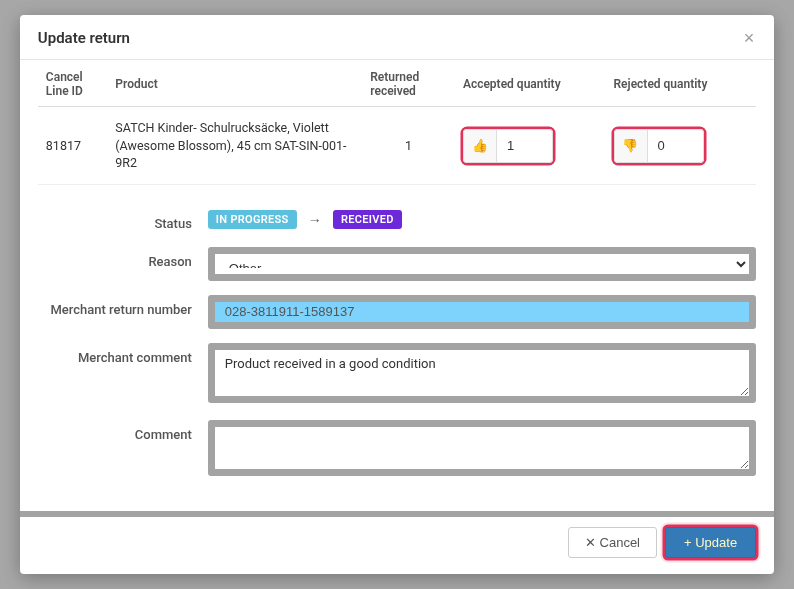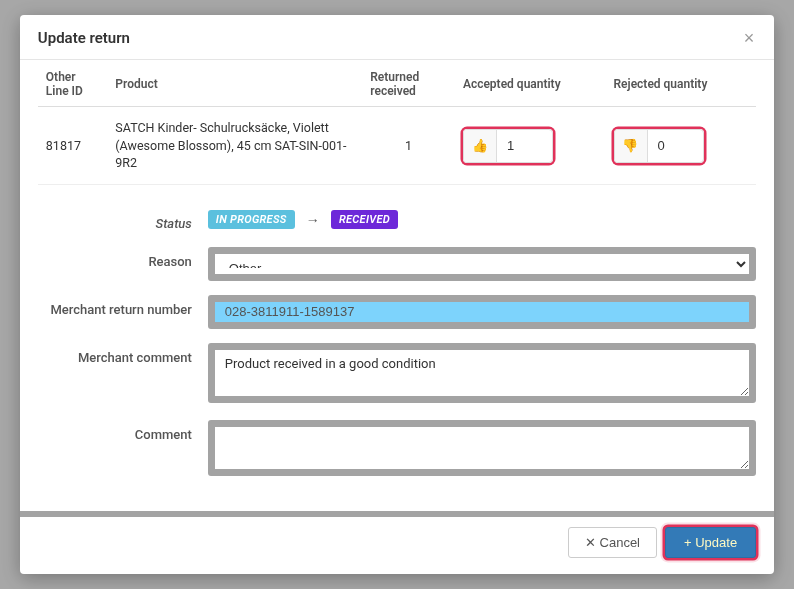--- a/index.html
+++ b/index.html
@@ -159,21 +159,20 @@
       resize: vertical;
       min-height: 60px;
       font-family: inherit;
     }
     
     .status-row {
       display: flex;
       align-items: center;
       margin-bottom: 16px;
       padding-top: 4px;
-      font-style: italic;
     }
     .status-badge {
       display: inline-block;
       padding: 3px 8px;
       border-radius: 3px;
       font-size: 11px;
       font-weight: 600;
       letter-spacing: 0.3px;
     }
     .badge-in-progress {
@@ -232,21 +231,21 @@
     <div class="modal-header">
       <span class="modal-title">Update return</span>
       <button class="close-btn">×</button>
     </div>
 
     <div class="modal-body">
 
       <table class="returns-table">
         <thead>
           <tr>
-            <th class="col-order">Other Line ID</th>
+            <th class="col-order">Cancel Line ID</th>
             <th class="col-product">Product</th>
             <th class="col-returned">Returned received</th>
             <th class="col-accepted">Accepted quantity</th>
             <th class="col-rejected">Rejected quantity</th>
           </tr>
         </thead>
         <tbody>
           <tr>
             <td>81817</td>
             <td class="product-name">SATCH Kinder- Schulrucksäcke, Violett (Awesome Blossom), 45 cm SAT-SIN-001-9R2</td>

